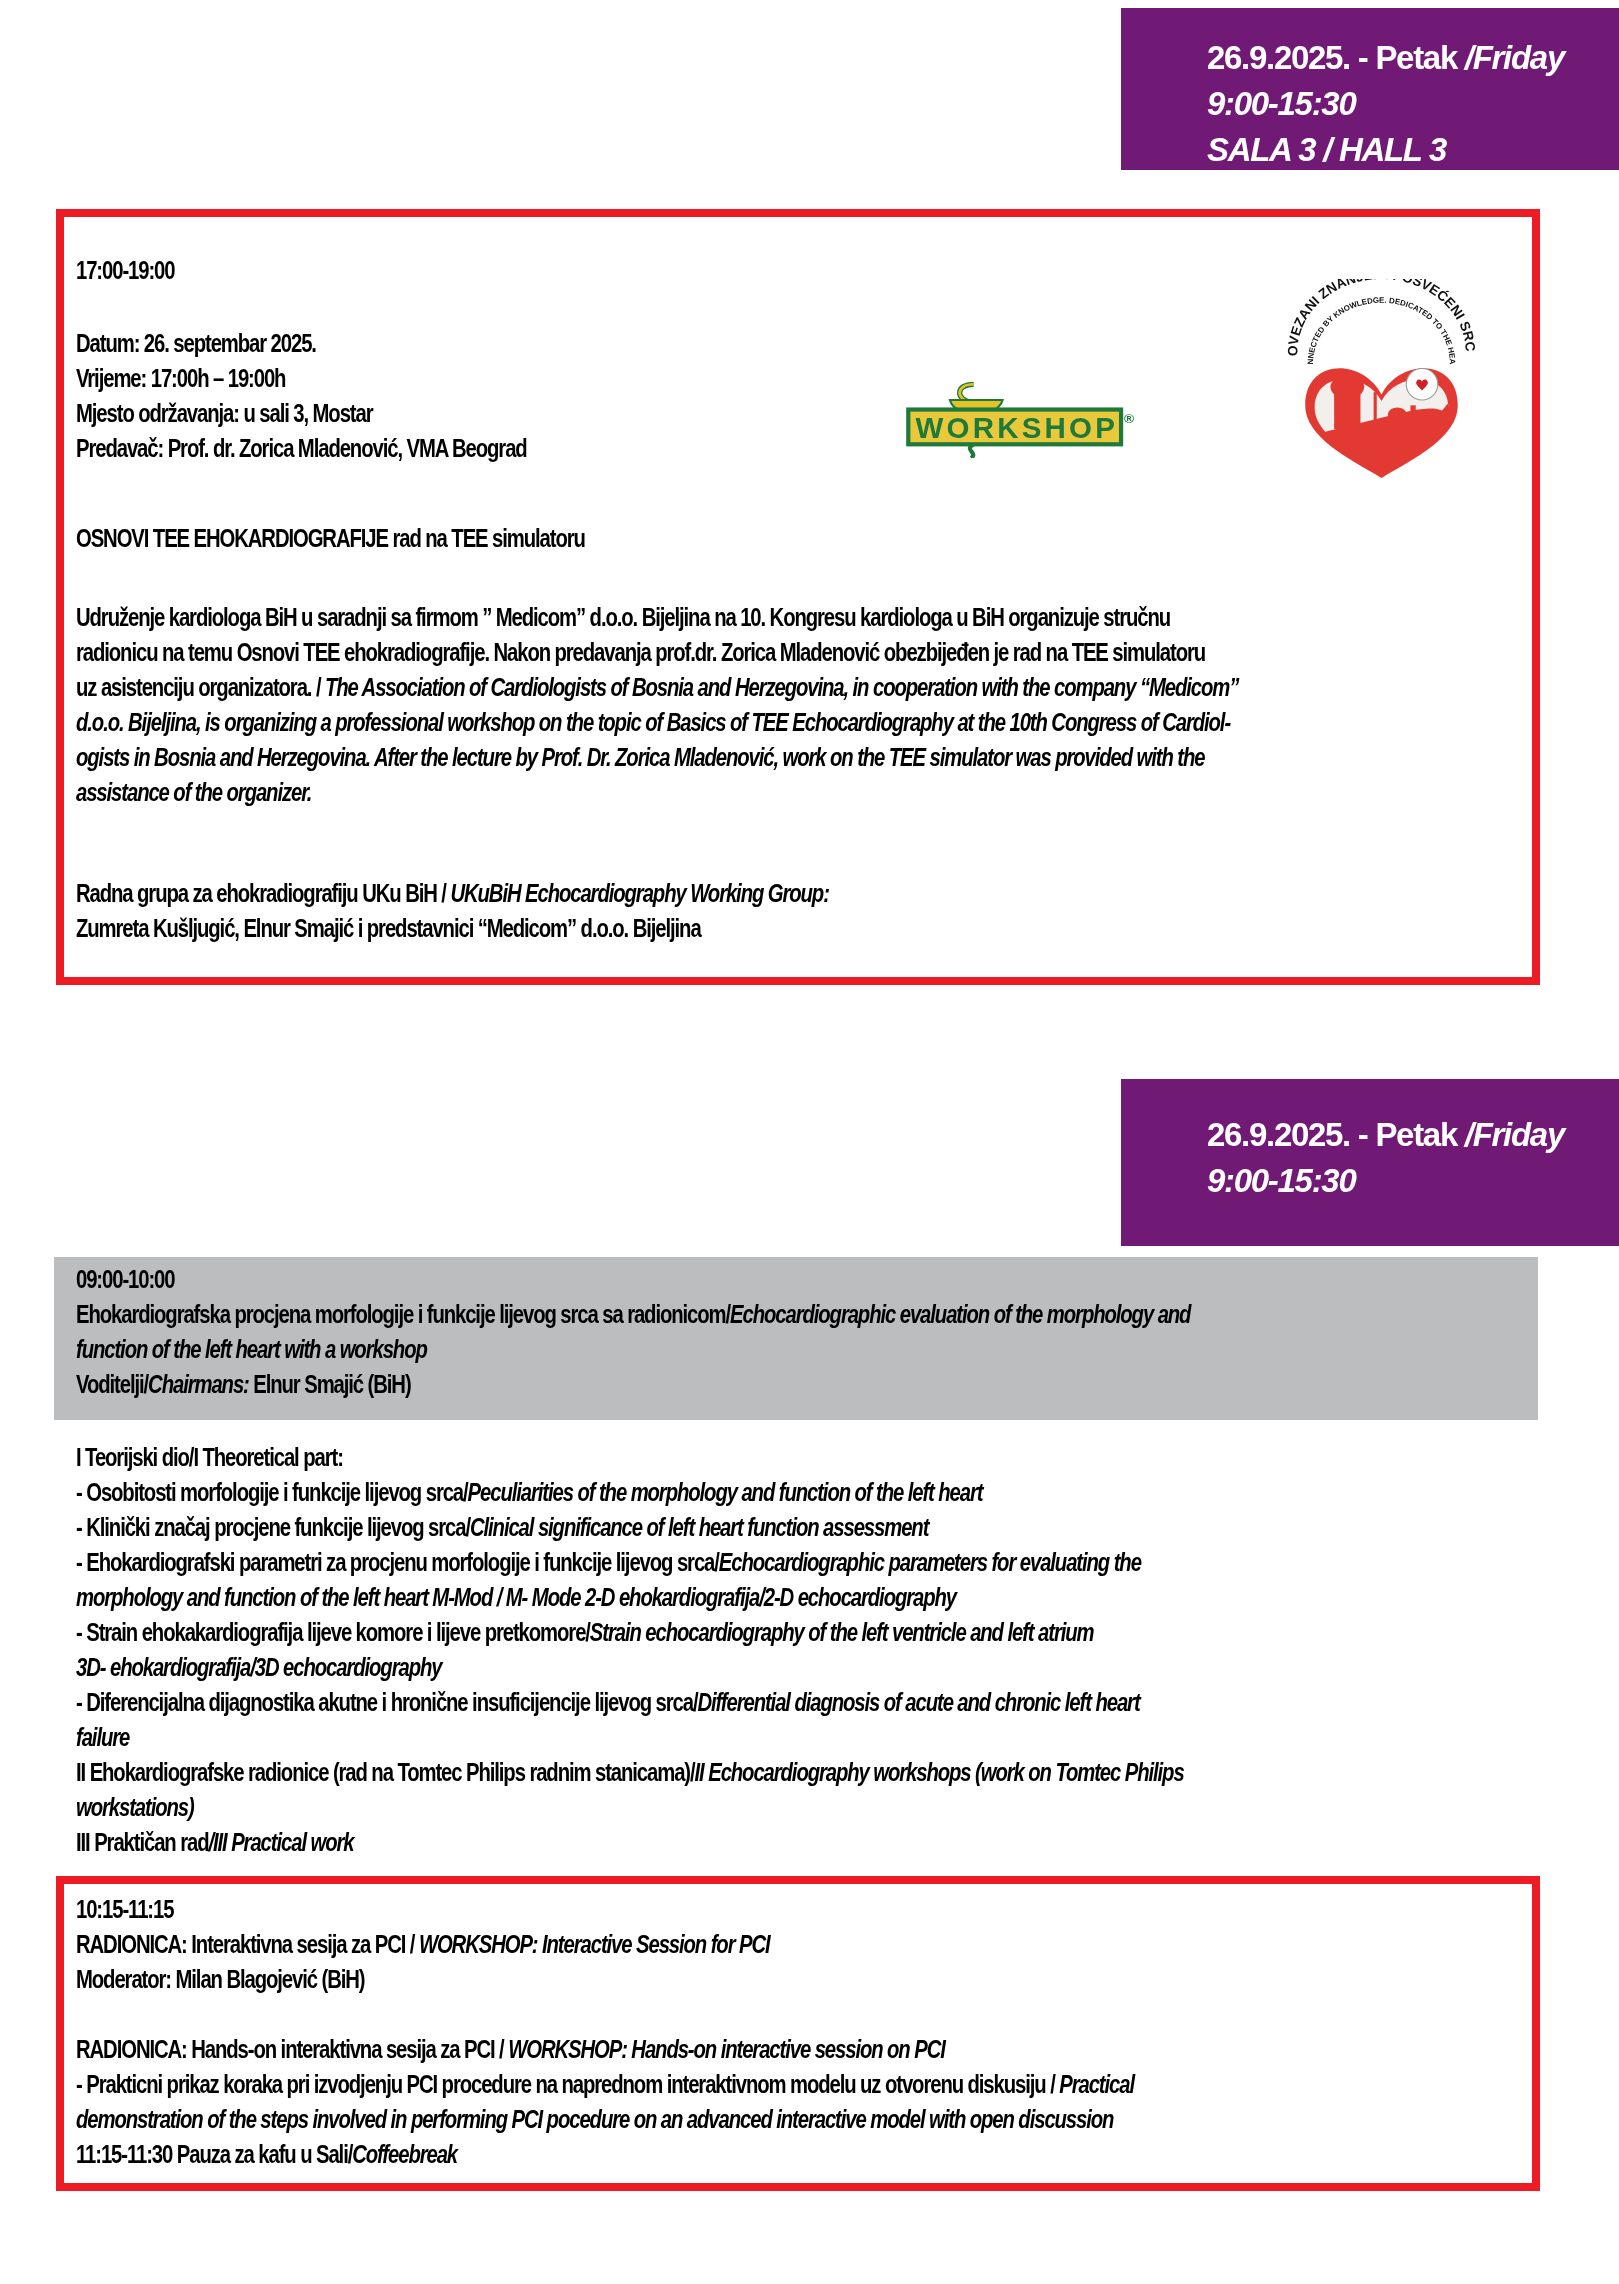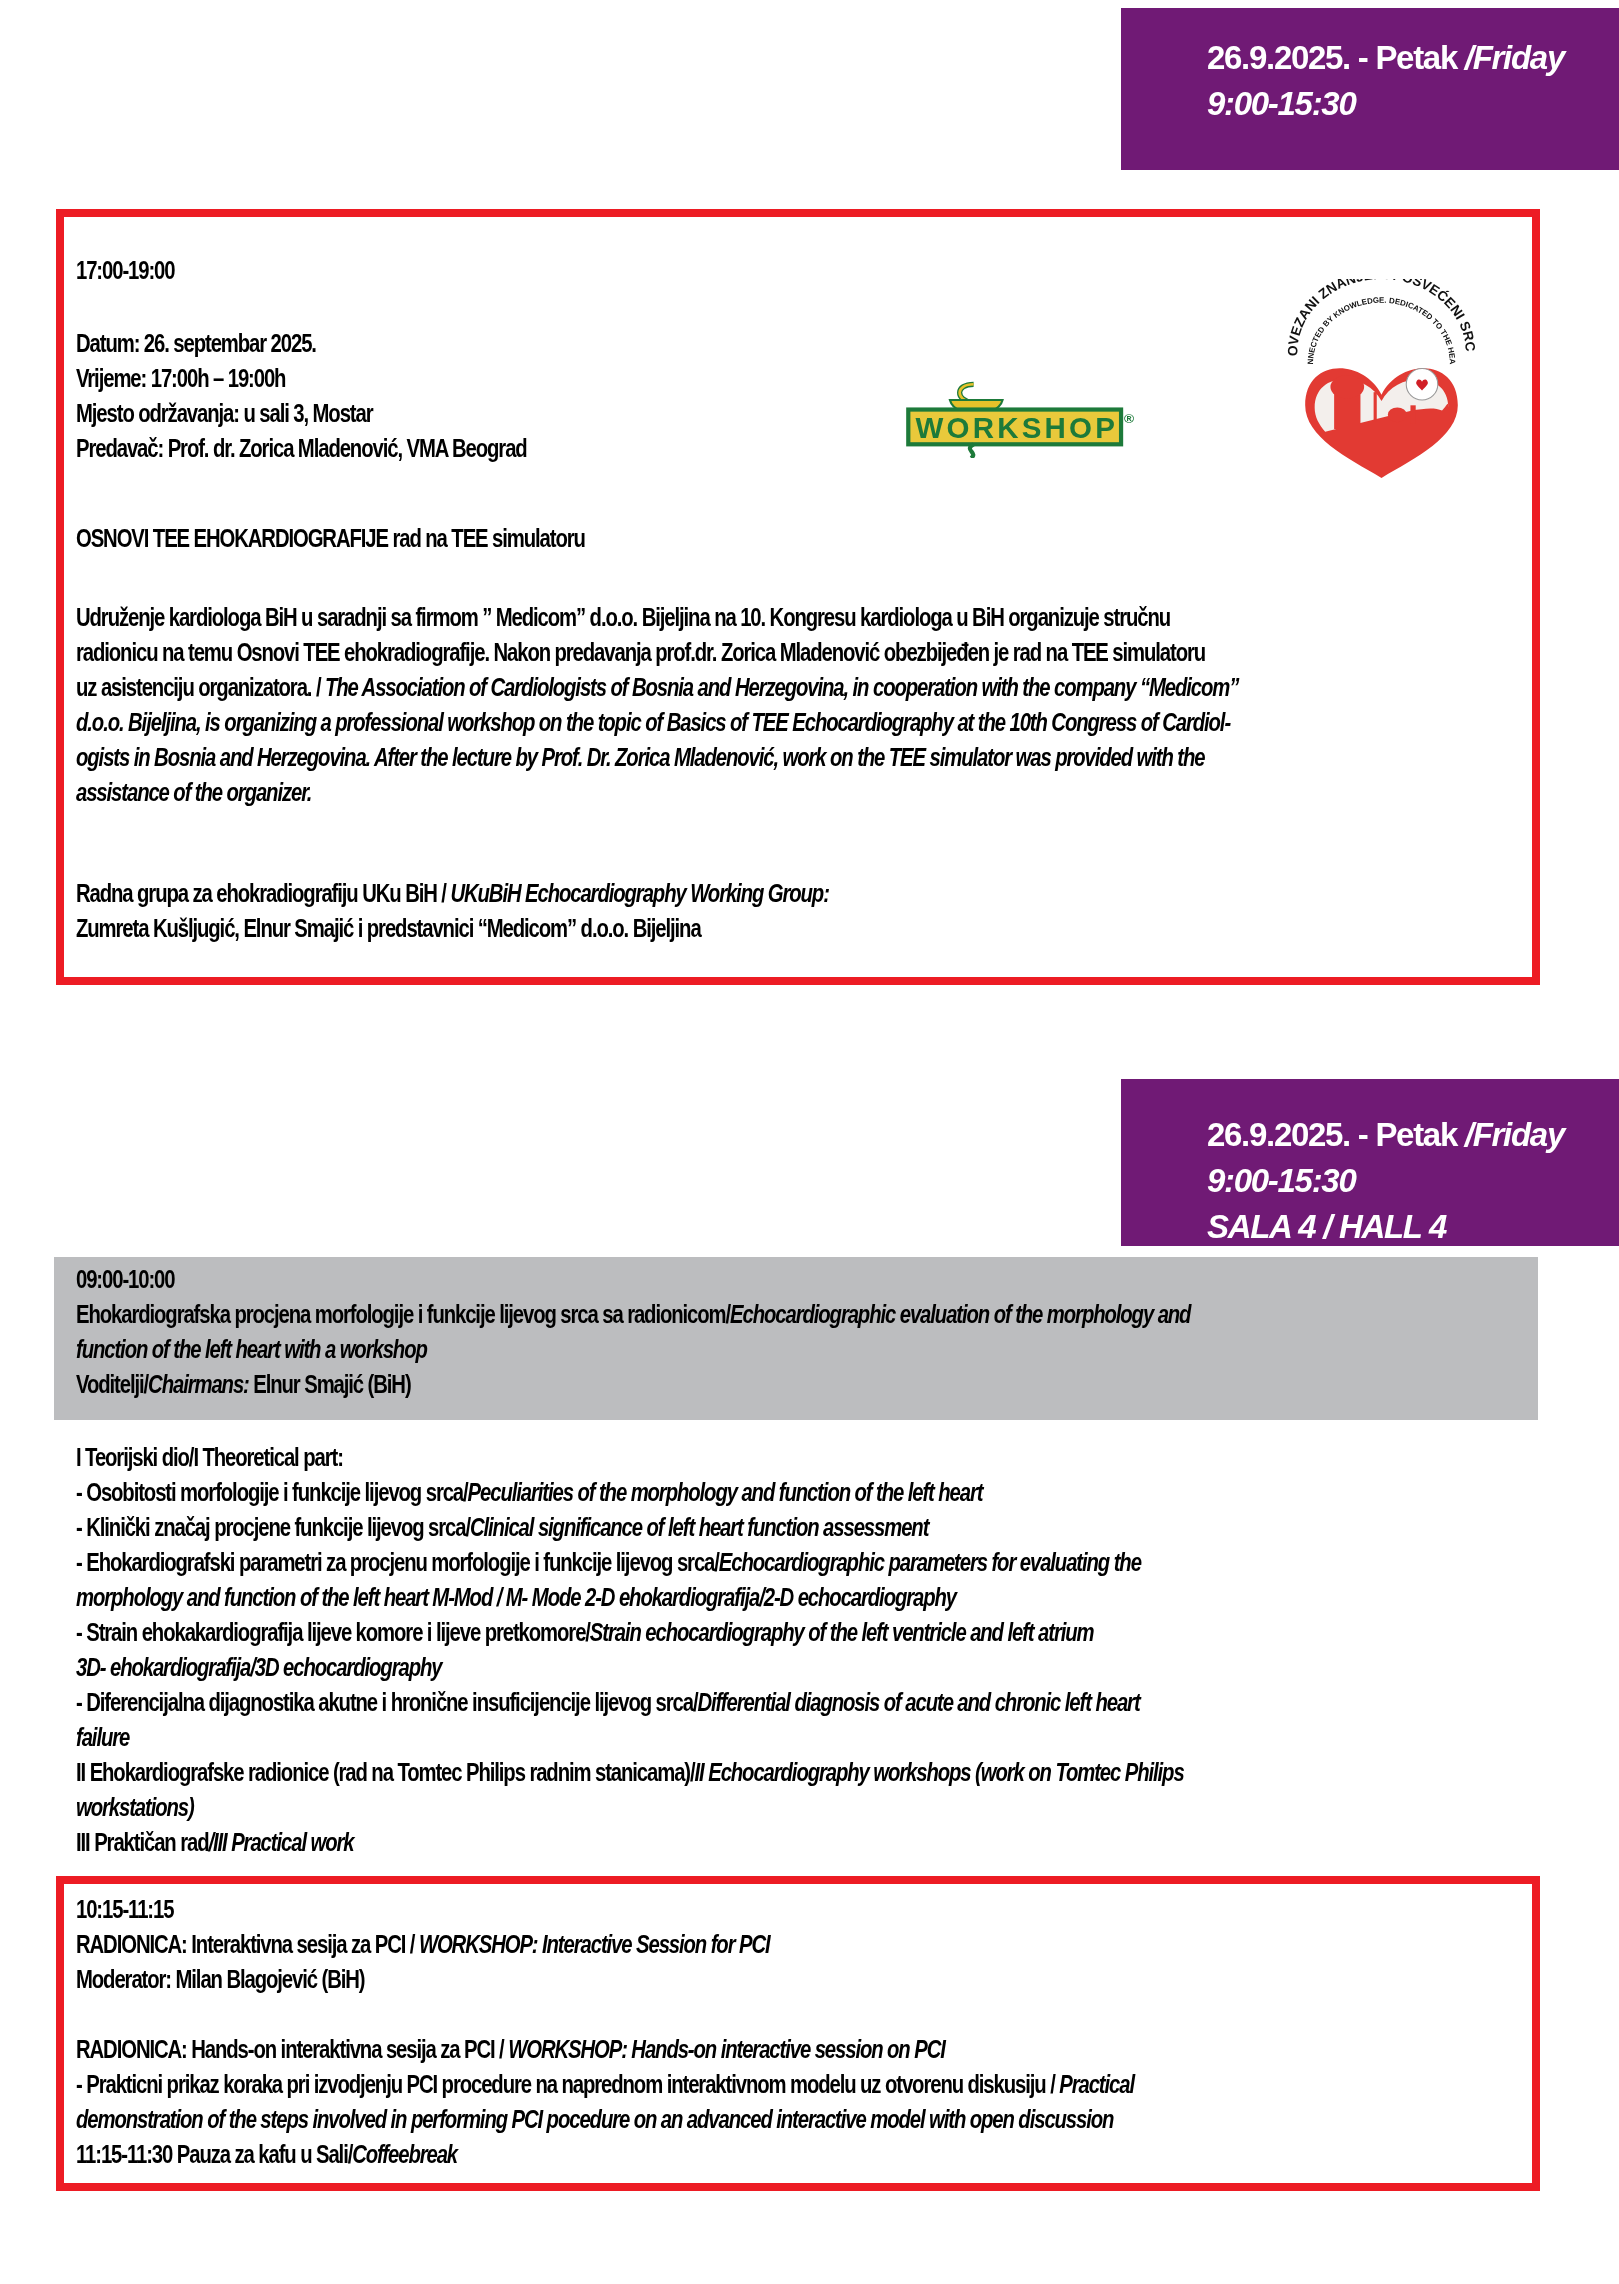--- a/index.html
+++ b/index.html
@@ -24,20 +24,21 @@
   .gray { position: absolute; left: 54px; top: 1257px; width: 1484px; height: 163px; background: #bcbdbf; }
   .logo-medicom { position: absolute; left: 905px; top: 379px; width: 232px; height: 79px; }
   .logo-heart { position: absolute; left: 1284px; top: 279px; width: 195px; height: 200px; }
 </style>
 </head>
 <body>
 
 <div class="hdr" id="hdr1">
   <span class="line"><span>26.9.2025. - Petak </span><span class="it">/Friday</span></span>
   <span class="line it">9:00-15:30</span>
+  <span class="line it">SALA 3  / HALL 3</span>
 </div>
 
 <div class="redbox" id="box1"></div>
 <div class="txt cond" style="top: 253px; transform-origin: left top; transform: scaleX(0.78);">17:00-19:00</div>
 <div class="txt cond" style="top: 326px; transform-origin: left top; transform: scaleX(0.78);">
   <span class="blk">Datum: 26. septembar 2025.</span>
   <span class="blk">Vrijeme: 17:00h – 19:00h</span>
   <span class="blk">Mjesto održavanja: u sali 3, Mostar</span>
   <span class="blk">Predavač: Prof. dr. Zorica Mladenović, VMA Beograd</span>
 </div>
@@ -84,21 +85,20 @@
     <rect x="240" y="240" width="10" height="35" fill="#e23a33"></rect>
     <circle cx="262" cy="200" r="30" fill="#fff" stroke="#999" stroke-width="2"></circle>
     <path d="M262 212 C255 204 248 200 252 194 C255 189 260 191 262 195 C264 191 269 189 272 194 C276 200 269 204 262 212 Z" fill="#d11f26"></path>
   </svg>
   
 </div>
 
 <div class="hdr" id="hdr2">
   <span class="line"><span>26.9.2025. - Petak </span><span class="it">/Friday</span></span>
   <span class="line it">9:00-15:30</span>
-  <span class="line it">SALA 4  / HALL 4</span>
 </div>
 
 <div class="gray"></div>
 <div class="txt cond" style="top: 1262px; transform-origin: left top; transform: scaleX(0.78);">
   <span class="blk">09:00-10:00</span>
   <span class="blk"><span>Ehokardiografska procjena morfologije i funkcije lijevog srca sa radionicom/</span><i>Echocardiographic evaluation of the morphology and</i></span>
   <i class="blk">function of the left heart with a workshop</i>
   <span class="blk"><span>Voditelji/</span><i>Chairmans:</i><span> Elnur Smajić (BiH)</span></span>
 </div>
 

